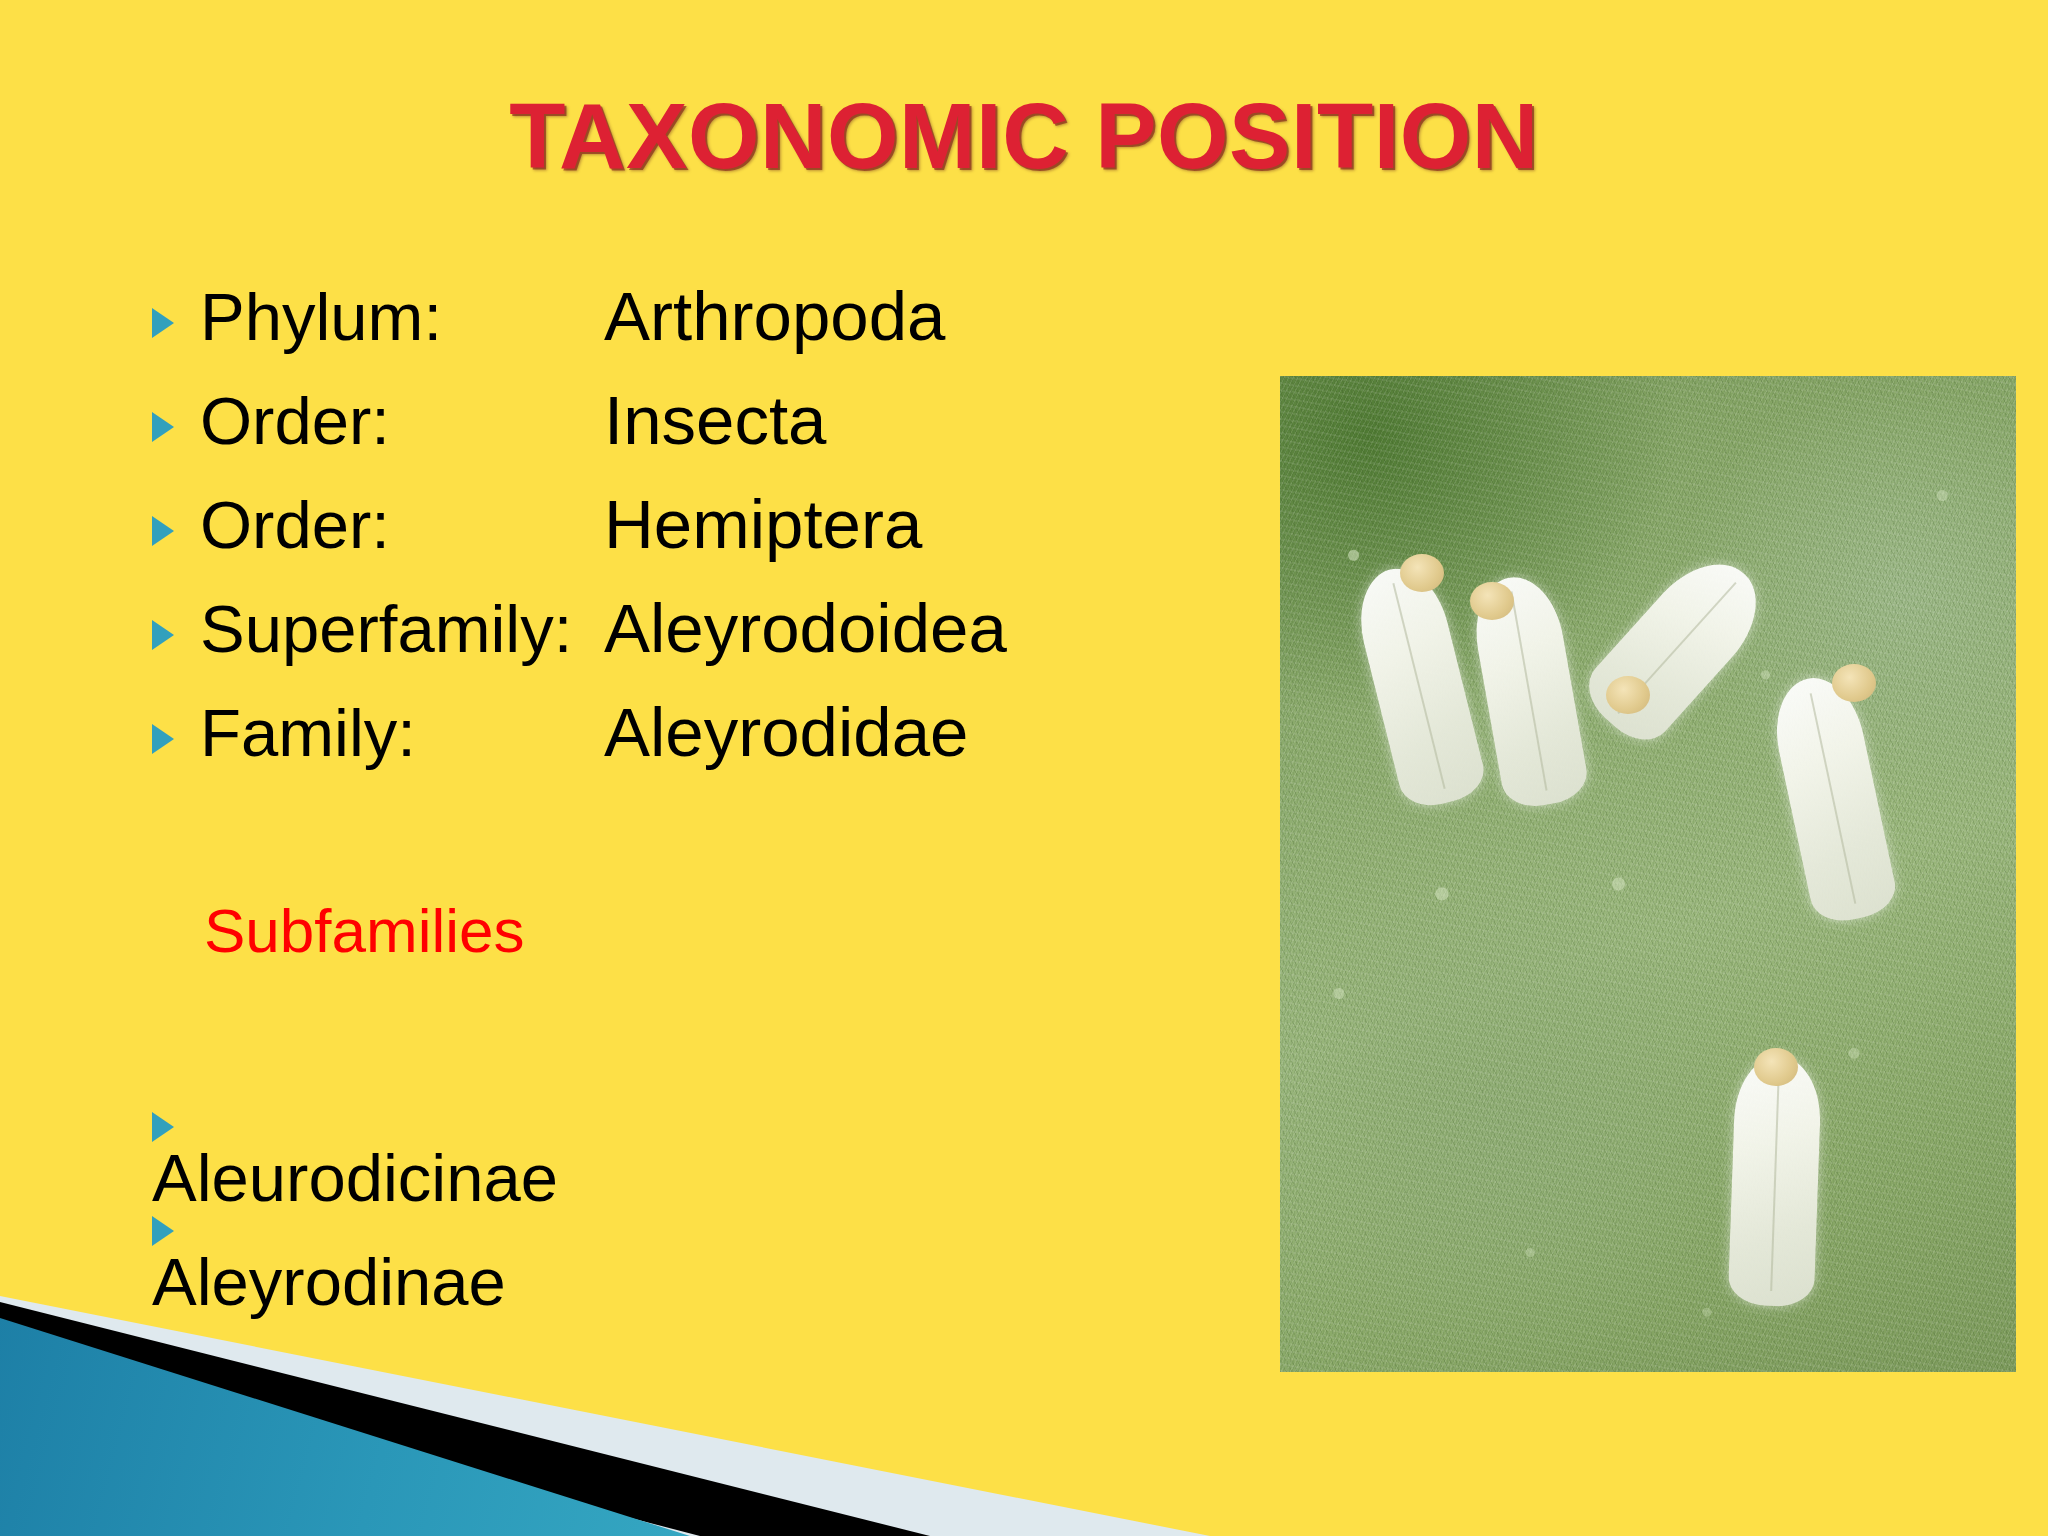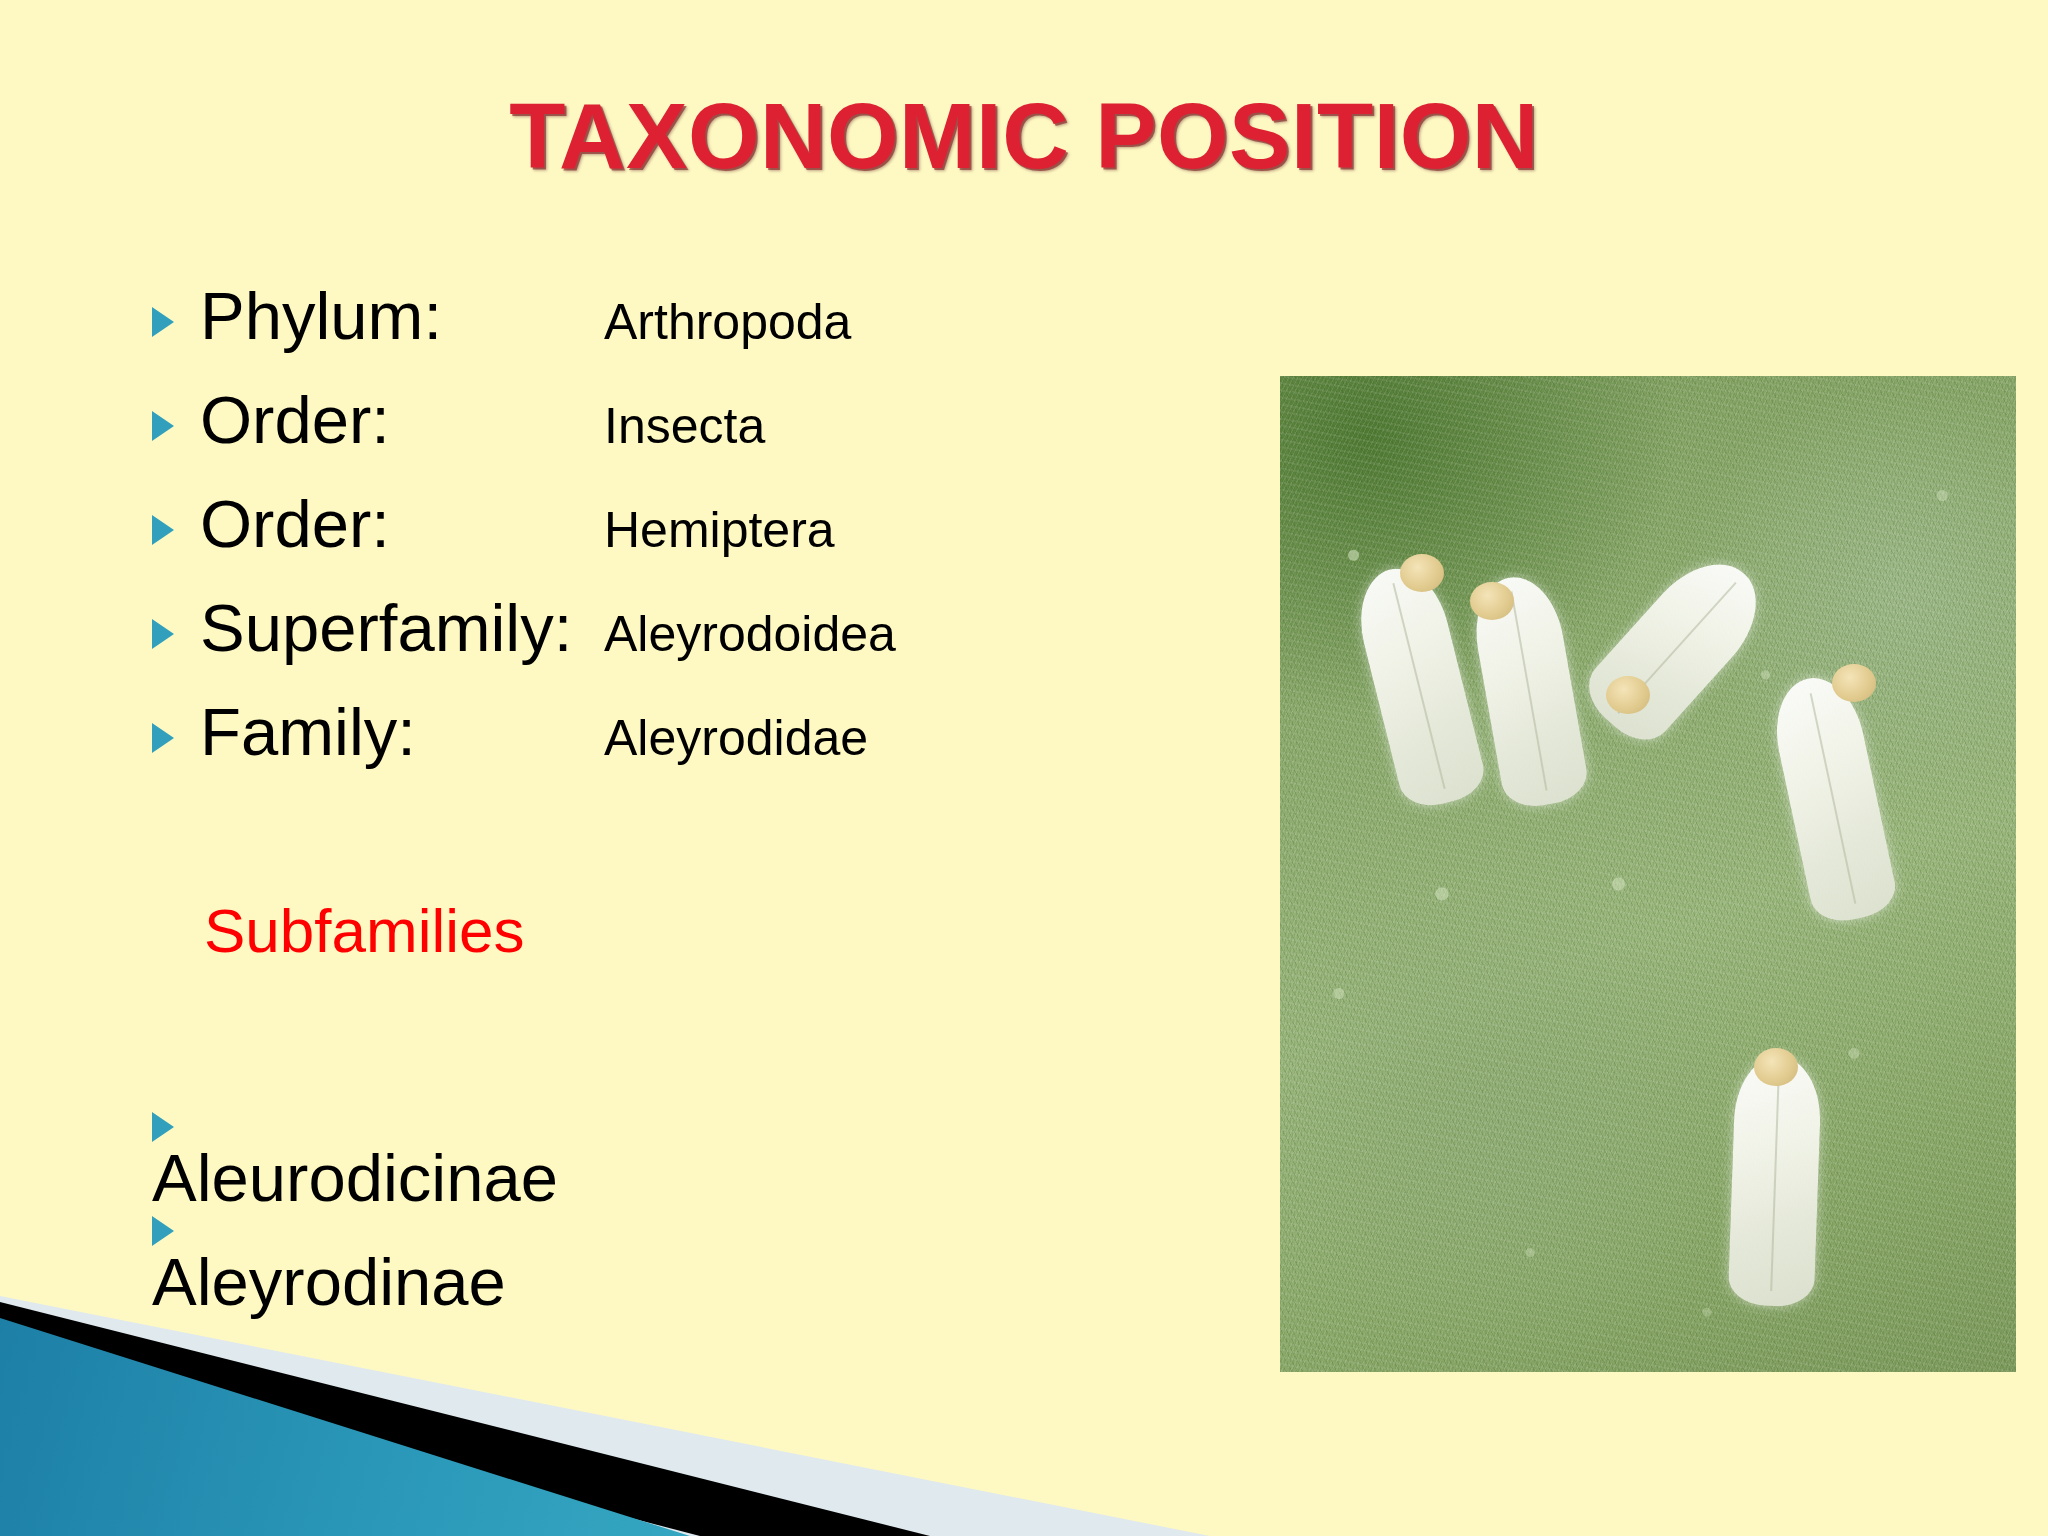--- a/index.html
+++ b/index.html
@@ -11,21 +11,21 @@
     width: 2048px;
     height: 1536px;
     overflow: hidden;
     font-family: "Liberation Sans", sans-serif;
     position: relative;
   }
 
   .slide {
     position: absolute;
     inset: 0;
-    background: #fef9c3;
+    background: #fde047;
     overflow: hidden;
   }
 
   
   .slide-title {
     position: absolute;
     left: 0;
     top: 88px;
     width: 2048px;
     text-align: center;
@@ -73,21 +73,21 @@
   }
   .tax-key {
     font-size: 67px;
     color: #000000;
     width: 404px;
     min-width: 404px;
     line-height: 1;
     white-space: nowrap;
   }
   .tax-val {
-    font-size: 50px;
+    font-size: 69px;
     color: #000000;
     line-height: 1;
     white-space: nowrap;
     text-align: center;
   }
 
   
   .subfam-heading {
     position: absolute;
     left: 204px;

